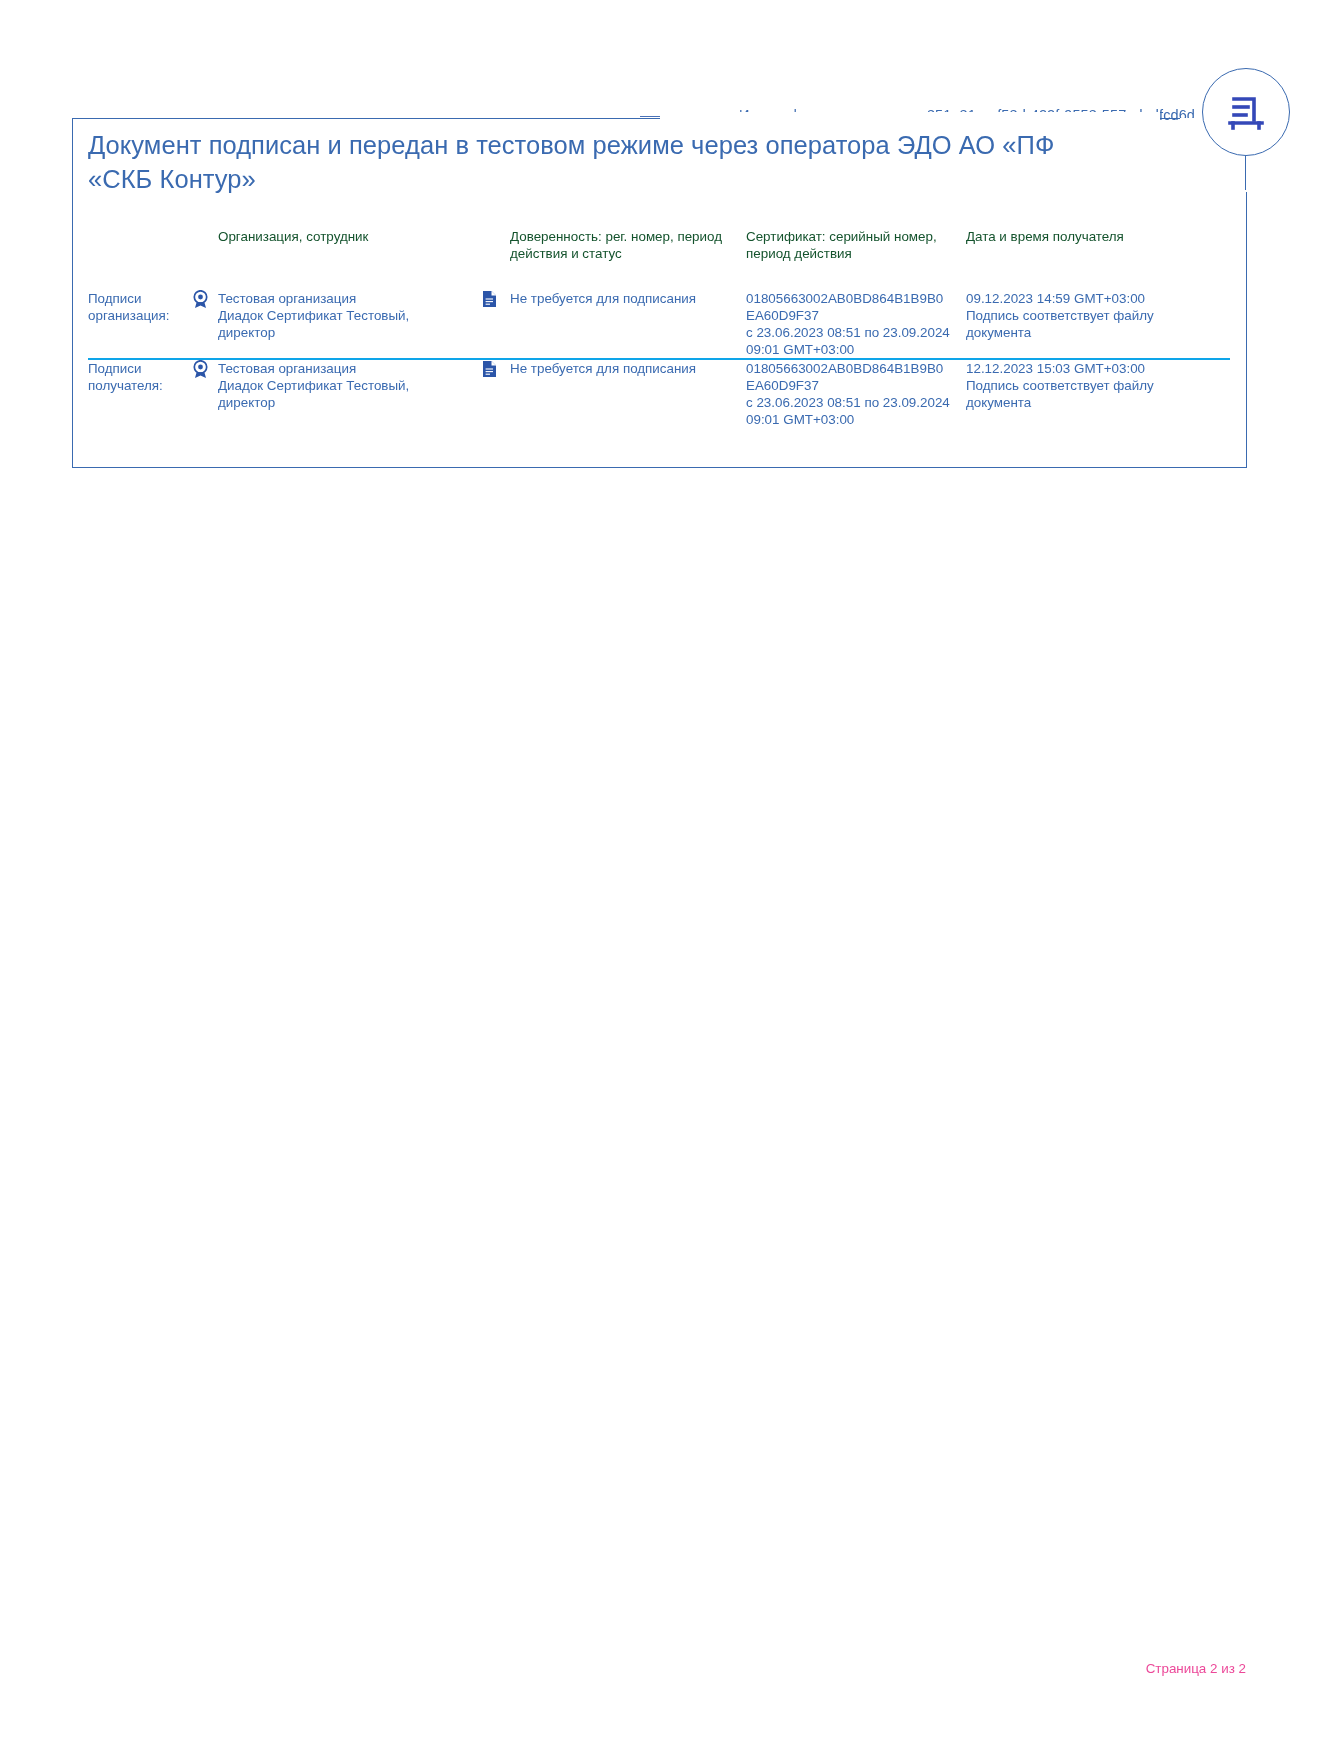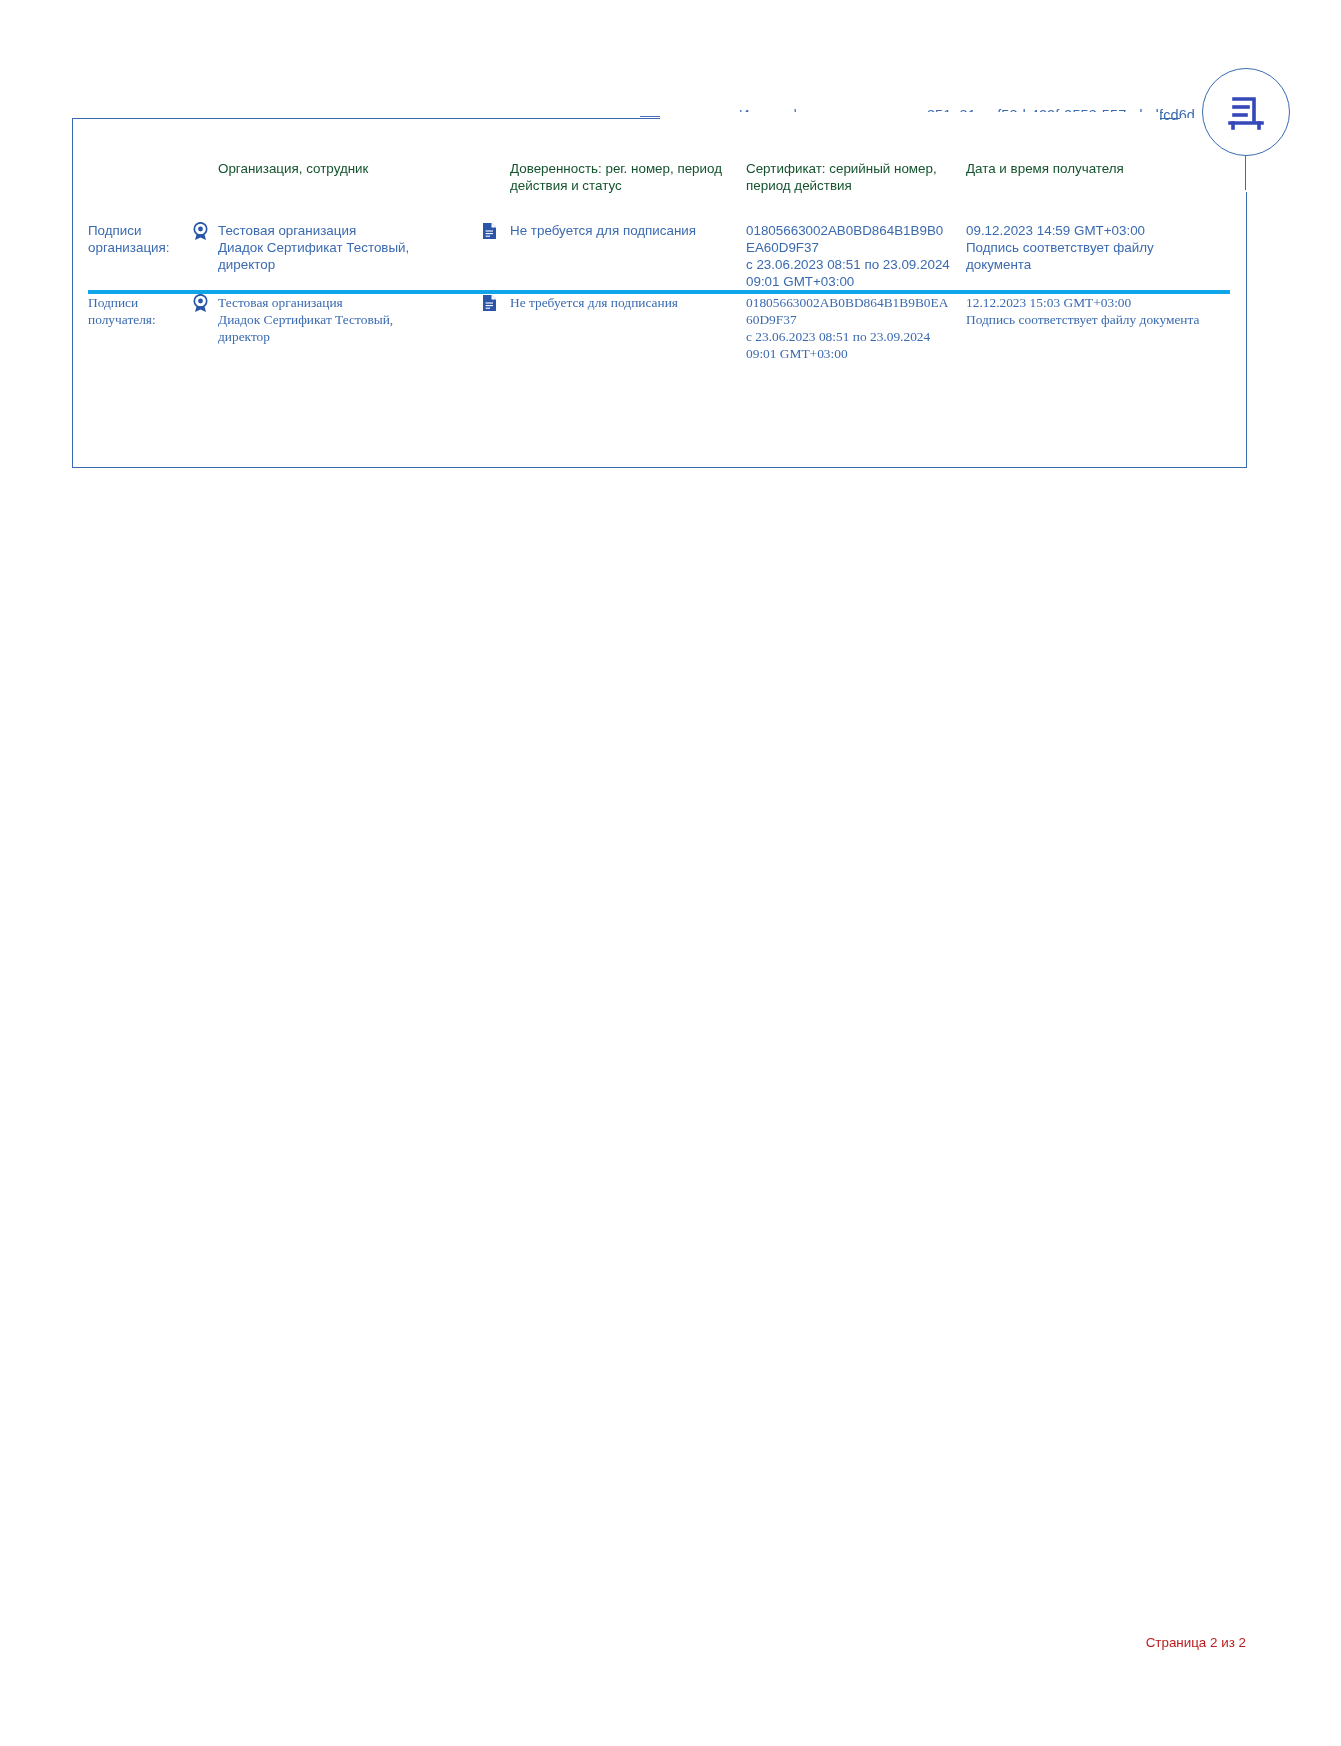--- a/index.html
+++ b/index.html
@@ -159,43 +159,42 @@
     font-size: 13.4px;
     line-height: 17px;
     color: #3a6ab0;
     vertical-align: top;
     padding: 0 14px 0 0;
   }
   tr.head-row th { padding-bottom: 28px; }
 
   tr.data-row > * { padding-top: 18px; padding-bottom: 22px; }
   tr.data-row.second > * {
-    border-top: 4px solid #0ea5e9;
-    font-family: Liberation Serif, serif;
+    border-top: 2px solid #0ea5e9;
   }
 
   td.label-cell {
     color: #6e93c9;
     font-size: 13.4px;
     line-height: 17px;
   }
   td.icon-cell {
     padding-right: 0;
     width: 26px;
   }
   .cell-line { display: block; }
   .cert-serial { word-break: break-all; }
 
   
   .footer {
     position: absolute;
     right: 95px;
-    bottom: 96px;
+    bottom: 70px;
     font-size: 13.4px;
-    color: #b91c1c;
+    color: #ec4899;
   }
 </style>
 </head>
 <body>
 
 <div class="page">
 
   <div class="ident-strip">
     <span class="ident-rule"></span>
     <span class="ident-text">Идентификатор документа 851e81ea-f58d-422f-9558-557adadfcd6d</span>
@@ -214,20 +213,21 @@
         <path d="M10 17 H24"></path>
         <path d="M10 25 H22"></path>
         <path d="M6 33 H38"></path>
         <path d="M9 33 V38"></path>
         <path d="M35 33 V38"></path>
       </g>
     </svg>
   </div>
 
   <div class="card-inner">
+    <h1 class="title">Документ подписан и передан в тестовом режиме через оператора ЭДО АО «ПФ «СКБ Контур»</h1>
 
     <table class="sig-table">
       <colgroup>
         <col class="c-label">
           <col class="c-icon1">
           <col class="c-org">
         <col class="c-icon2">
           <col class="c-power">
           <col class="c-cert">
           <col class="c-date">

